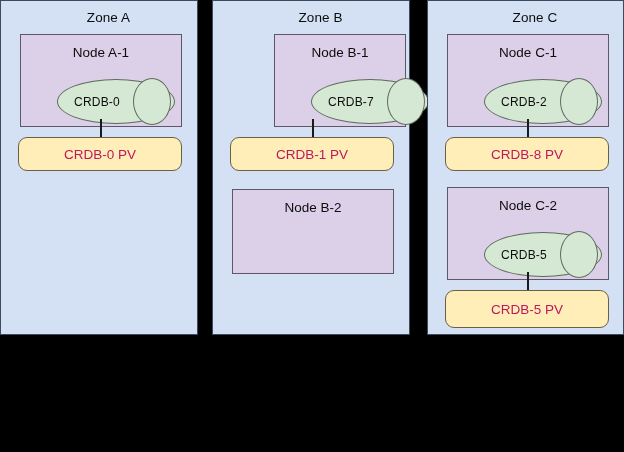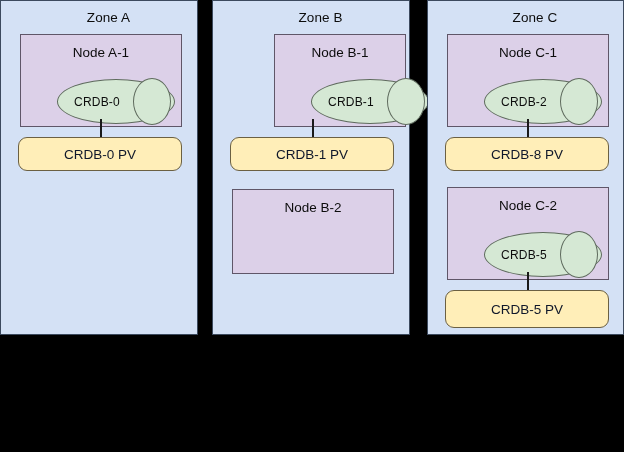--- a/index.html
+++ b/index.html
@@ -103,21 +103,21 @@
     background: #ffeeb8;
     border: 1px solid #6b6043;
     border-radius: 9px;
     box-sizing: border-box;
     display: flex;
     align-items: center;
     justify-content: center;
   }
   .pv-label {
     font-size: 13.5px;
-    color: #0f172a;
+    color: #be185d;
   }
 
   .connector {
     position: absolute;
     width: 1.5px;
     background: #1a1a1a;
   }
 </style>
 </head>
 <body>
@@ -144,21 +144,21 @@
   </div>
 
   <div class="zone" style="left:212px; top:0px; width:198px; height:335px;">
     <div class="zone-label">Zone B</div>
 
     <div class="node" style="left:19px; top:33px; width:132px; height:93px;margin-left:42px;">
       <div class="node-label">Node B-1</div>
       <div class="cyl" style="left:36px; top:44px; width:118px; height:45px;">
         <div class="cyl-body"></div>
         <div class="cyl-cap"></div>
-        <div class="cyl-label">CRDB-1</div>
+        <div class="cyl-label">CRDB-7</div>
       </div>
     </div>
 
     <div class="connector" style="left:99px; top:118px; height:19px;"></div>
 
     <div class="pv" style="left:17px; top:136px; width:164px; height:34px;">
       <span class="pv-label">CRDB-1 PV</span>
     </div>
 
     <div class="node" style="left:19px; top:188px; width:162px; height:85px;">

